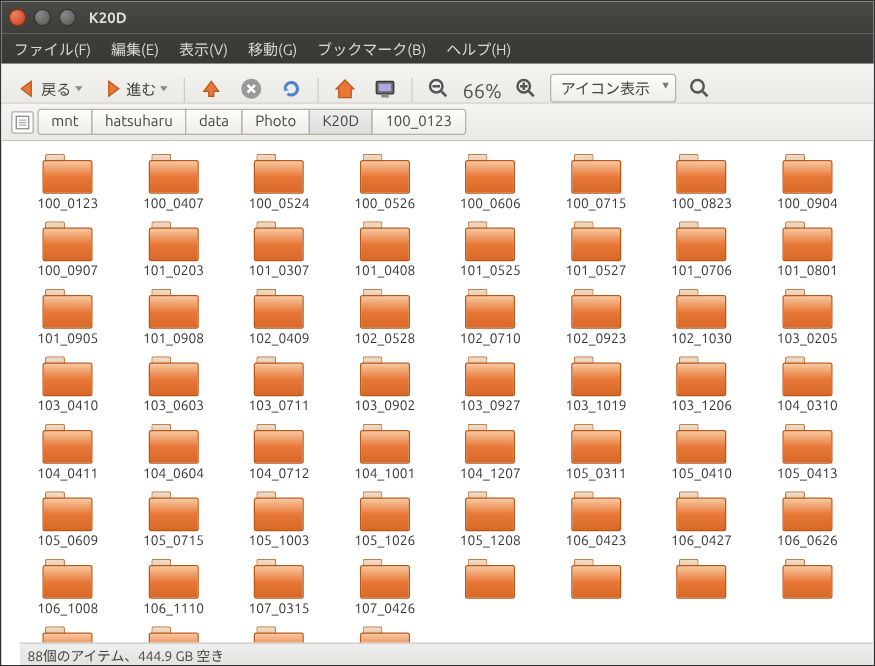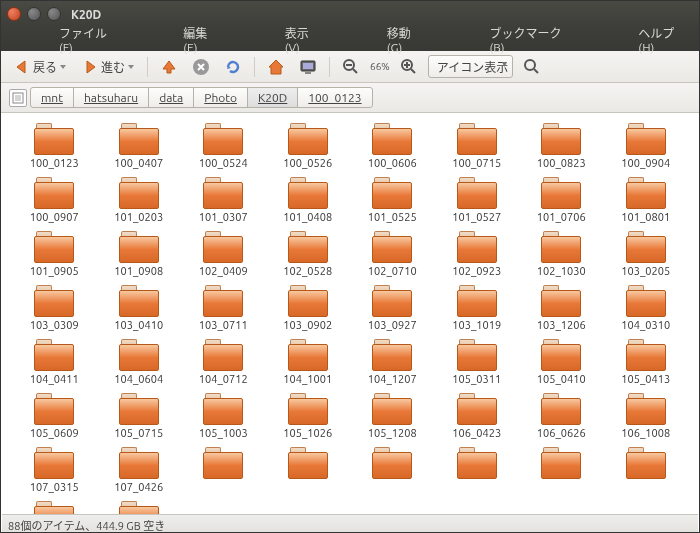--- a/index.html
+++ b/index.html
@@ -6,45 +6,45 @@
 body { font-family: "Ubuntu", "Noto Sans CJK JP", sans-serif; font-size: 12px; background: #fff; width: 700px; height: 533px; overflow: hidden; border: 1px solid #333; position: relative; }
 
 .titlebar { background: linear-gradient(#4a4a45, #3d3d39); height: 26px; display: flex; align-items: center; padding: 0 6px; color: #ddd; }
 .win-btns { display: flex; gap: 6px; margin-right: 10px; }
 .win-btn { width: 14px; height: 14px; border-radius: 50%; }
 .win-close { background: radial-gradient(circle at 30% 30%, #f08060, #c04020); border:1px solid #903010; }
 .win-min, .win-max { background: radial-gradient(circle at 30% 30%, #888, #555); border:1px solid #333; }
 .title { font-weight: bold; color: #ddd; font-size: 12px; }
 
 .menubar { background: linear-gradient(#3d3d39, #383834); height: 24px; display: flex; align-items: center; padding: 0 10px; gap: 16px; color: #d8d8d4; font-size: 12px; }
-.menubar span { cursor: default; margin-left: 48px; }
-
-.toolbar { background: linear-gradient(#f5f4f2, #ebe9e5); height: 32px; border-bottom: 1px solid #c8c5bf; display: flex; align-items: center; padding: 0 8px; gap: 6px; color: #444; }
+.menubar span { cursor: default; }
+
+.toolbar { background: linear-gradient(#f5f4f2, #ebe9e5); height: 32px; border-bottom: 1px solid #c8c5bf; display: flex; align-items: flex-end; padding: 0 8px; gap: 6px; color: #444; }
 .tb-btn { display: inline-flex; align-items: center; gap: 2px; padding: 2px 4px; }
 .tb-sep { width: 1px; height: 20px; background: #d0cdc6; margin: 0 2px; }
-.zoom-text { font-size: 10px; color: #555; }
-.view-select { border: 1px solid #b5b2a9; background: linear-gradient(#fdfdfc,#efede9); border-radius: 3px; padding: 2px 4px 2px 8px; font-size: 12px; color: #444; position: relative; }
+.zoom-text { font-size: 16px; color: #555; }
+.view-select { border: 1px solid #b5b2a9; background: linear-gradient(#fdfdfc,#efede9); border-radius: 3px; padding: 2px 20px 2px 8px; font-size: 12px; color: #444; position: relative; }
 .view-select::after { content: "▾"; position: absolute; right: 5px; top: 2px; color: #777; font-size: 10px; }
 
 .breadcrumb { background: linear-gradient(#f5f4f2, #ebe9e5); height: 30px; border-bottom: 1px solid #c8c5bf; display: flex; align-items: center; padding: 0 8px; gap: 0; }
 .bc-icon { width: 18px; height: 18px; border: 1px solid #aaa; border-radius: 2px; margin-right: 4px; display:flex;align-items:center;justify-content:center; background:#fff;}
-.bc-item { border: 1px solid #b5b2a9; background: linear-gradient(#fdfdfc,#efede9); padding: 3px 10px; font-size: 12px; color: #444; border-radius: 0; margin-left: -1px; text-decoration: underline; }
+.bc-item { border: 1px solid #b5b2a9; background: linear-gradient(#fdfdfc,#efede9); padding: 3px 10px; font-size: 12px; color: #444; border-radius: 0; margin-left: -1px; }
 .bc-item.first { border-radius: 3px 0 0 3px; }
 .bc-item.active { background: linear-gradient(#eee,#ddd); font-weight: normal; }
 .bc-item.last { border-radius: 0 3px 3px 0; }
 
 .content { position: absolute; top: 112px; bottom: 18px; left: 1px; right: 1px; overflow: hidden; background: #fff; }
 .grid { display: grid; grid-template-columns: repeat(8, 1fr); padding: 8px 12px; gap: 4px 4px; }
 .item { display: flex; flex-direction: column; align-items: center; padding: 2px; }
 .folder-ic { width: 40px; height: 32px; position: relative; margin-bottom: 2px; }
 .folder-ic::before { content:""; position:absolute; top:0; left:2px; width:14px; height:6px; background:linear-gradient(#f0dcc8,#e8c8a8); border-radius:2px 2px 0 0; border:1px solid #c08050; border-bottom:none; }
 .folder-ic::after { content:""; position:absolute; top:5px; left:0; right:0; bottom:0; background:linear-gradient(#f8c8a0 0%, #e87838 50%, #d86828 100%); border-radius:2px; border:1px solid #b85818; }
 .item-label { font-size: 11px; color: #333; text-align: center; white-space: nowrap; }
 
-.statusbar { position: absolute; bottom: 0; left: 1px; right: 1px; height: 18px; background: linear-gradient(#eee,#e4e2de); border-top: 1px solid #c8c5bf; font-size: 11px; color: #444; padding: 2px 6px; }
+.statusbar { position: absolute; bottom: 0; left: 15px; right: 1px; height: 18px; background: linear-gradient(#eee,#e4e2de); border-top: 1px solid #c8c5bf; font-size: 11px; color: #444; padding: 2px 6px; }
 
 svg { display: block; }
 </style>
 </head>
 <body>
 
 <div class="titlebar">
   <div class="win-btns">
     <div class="win-btn win-close"></div>
     <div class="win-btn win-min"></div>
@@ -252,28 +252,28 @@
       <div class="item">
         <div class="folder-ic"></div>
         <div class="item-label">102_1030</div>
       </div>
       <div class="item">
         <div class="folder-ic"></div>
         <div class="item-label">103_0205</div>
       </div>
       <div class="item">
         <div class="folder-ic"></div>
-        <div class="item-label">103_0309</div>
-      </div>
-      <div class="item">
-        <div class="folder-ic"></div>
         <div class="item-label">103_0410</div>
       </div>
       <div class="item">
         <div class="folder-ic"></div>
+        <div class="item-label">103_0603</div>
+      </div>
+      <div class="item">
+        <div class="folder-ic"></div>
         <div class="item-label">103_0711</div>
       </div>
       <div class="item">
         <div class="folder-ic"></div>
         <div class="item-label">103_0902</div>
       </div>
       <div class="item">
         <div class="folder-ic"></div>
         <div class="item-label">103_0927</div>
       </div>
@@ -340,25 +340,33 @@
       <div class="item">
         <div class="folder-ic"></div>
         <div class="item-label">105_1208</div>
       </div>
       <div class="item">
         <div class="folder-ic"></div>
         <div class="item-label">106_0423</div>
       </div>
       <div class="item">
         <div class="folder-ic"></div>
+        <div class="item-label">106_0427</div>
+      </div>
+      <div class="item">
+        <div class="folder-ic"></div>
         <div class="item-label">106_0626</div>
       </div>
       <div class="item">
         <div class="folder-ic"></div>
         <div class="item-label">106_1008</div>
+      </div>
+      <div class="item">
+        <div class="folder-ic"></div>
+        <div class="item-label">106_1110</div>
       </div>
       <div class="item">
         <div class="folder-ic"></div>
         <div class="item-label">107_0315</div>
       </div>
       <div class="item">
         <div class="folder-ic"></div>
         <div class="item-label">107_0426</div>
       </div>
       <div class="item">

